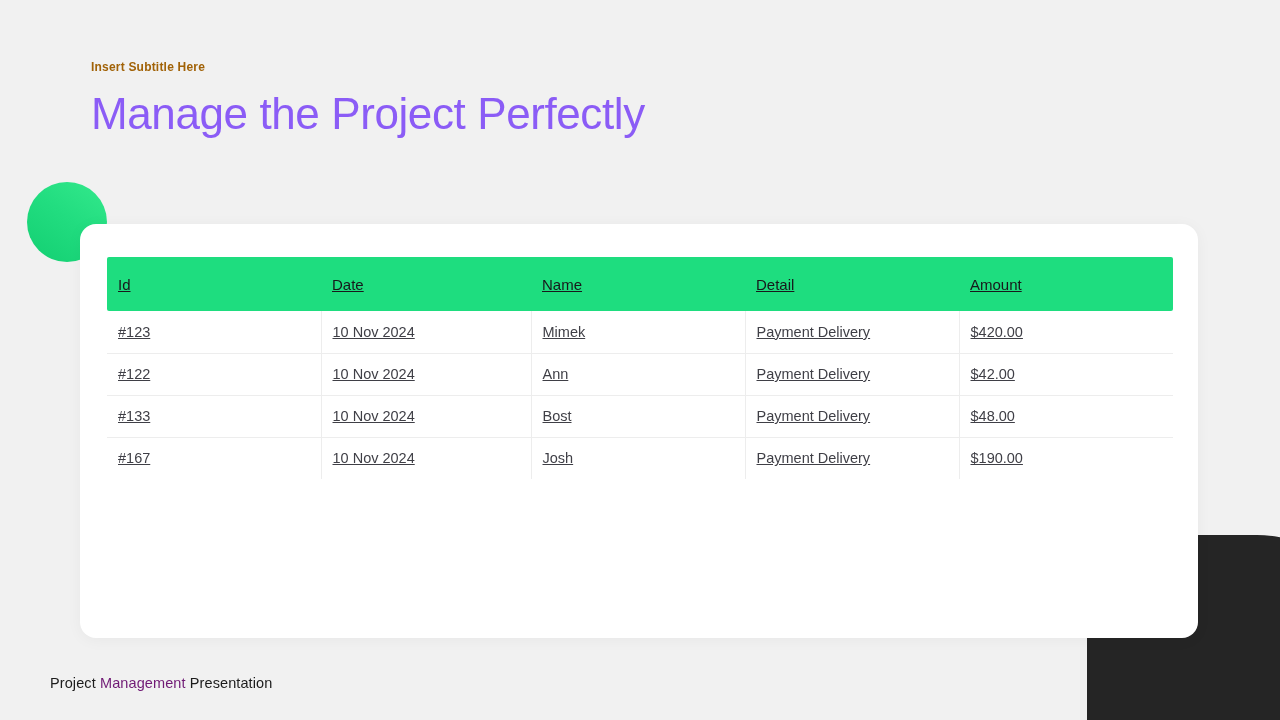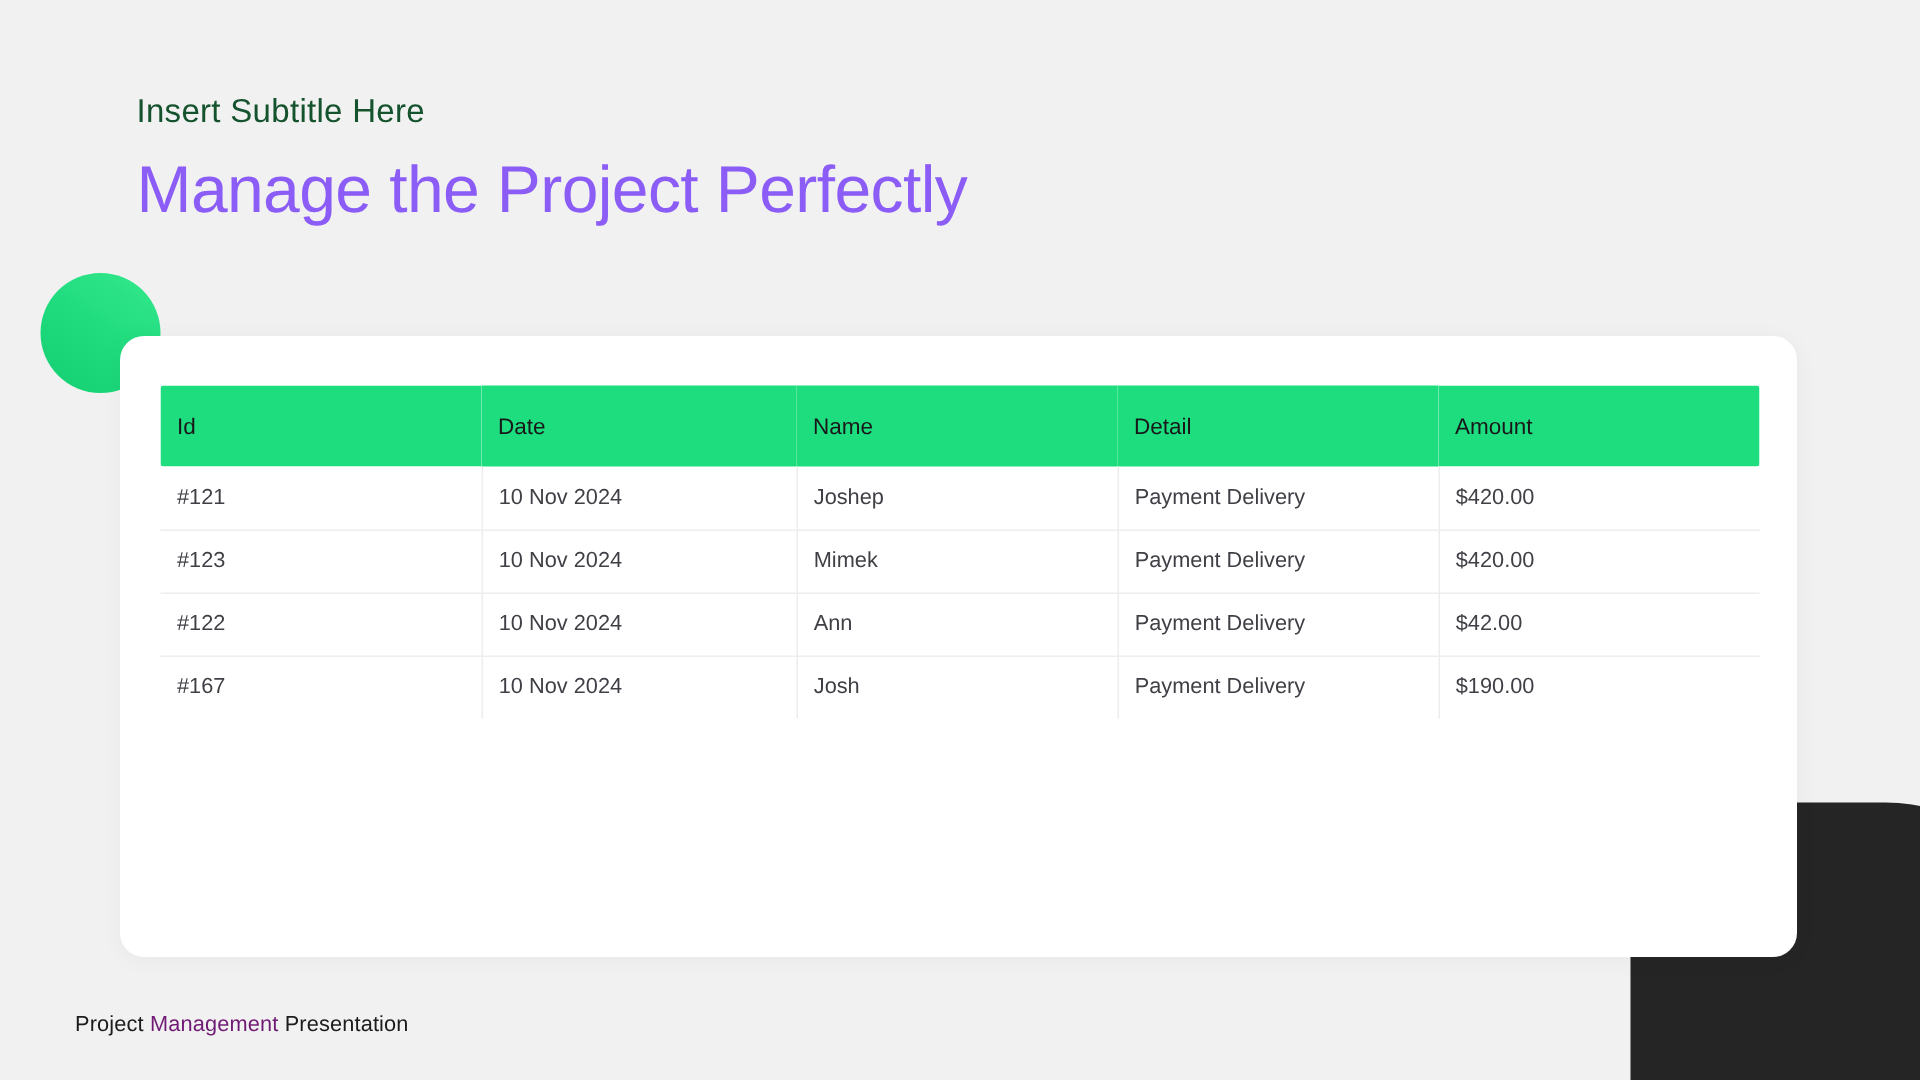--- a/index.html
+++ b/index.html
@@ -37,23 +37,23 @@
   }
 
   
   #heading {
     position:absolute;
     left:91px; top:60px;
     z-index:5;
   }
 
   #subtitle {
-    font-size:22px;
-    font-weight:400;
-    color:#14532d;
+    font-size:12px;
+    font-weight:700;
+    color:#a16207;
     letter-spacing:.2px;
     line-height:1.3;
   }
 
   #title {
     margin-top:14px;
     font-size:44px;
     font-weight:400;
     color:#8b5cf6;
     letter-spacing:-0.4px;
@@ -78,20 +78,21 @@
     left:27px; top:33px;
     width:1066px;
     border-collapse:collapse;
     table-layout:fixed;
   }
 
   #data-table th, #data-table td {
     text-align:left;
     font-weight:400;
     vertical-align:middle;
+    text-decoration:underline;
   }
 
   
   #data-table thead tr {
     background:#1edd7f;
   }
   #data-table thead th {
     height:54px;
     font-size:15px;
     color:#18181b;
@@ -154,39 +155,39 @@
       <tr id="header-row">
           <th>Id</th>
           <th>Date</th>
           <th>Name</th>
           <th>Detail</th>
           <th>Amount</th>
         </tr>
     </thead>
     <tbody id="table-body">
         <tr>
-          <td>#121</td>
-          <td>10 Nov 2024</td>
-          <td>Joshep</td>
+          <td>#123</td>
+          <td>10 Nov 2024</td>
+          <td>Mimek</td>
           <td>Payment Delivery</td>
           <td>$420.00</td>
         </tr>
         <tr>
-          <td>#123</td>
-          <td>10 Nov 2024</td>
-          <td>Mimek</td>
-          <td>Payment Delivery</td>
-          <td>$420.00</td>
-        </tr>
-        <tr>
           <td>#122</td>
           <td>10 Nov 2024</td>
           <td>Ann</td>
           <td>Payment Delivery</td>
           <td>$42.00</td>
+        </tr>
+        <tr>
+          <td>#133</td>
+          <td>10 Nov 2024</td>
+          <td>Bost</td>
+          <td>Payment Delivery</td>
+          <td>$48.00</td>
         </tr>
         <tr>
           <td>#167</td>
           <td>10 Nov 2024</td>
           <td>Josh</td>
           <td>Payment Delivery</td>
           <td>$190.00</td>
         </tr>
       </tbody>
   </table>

